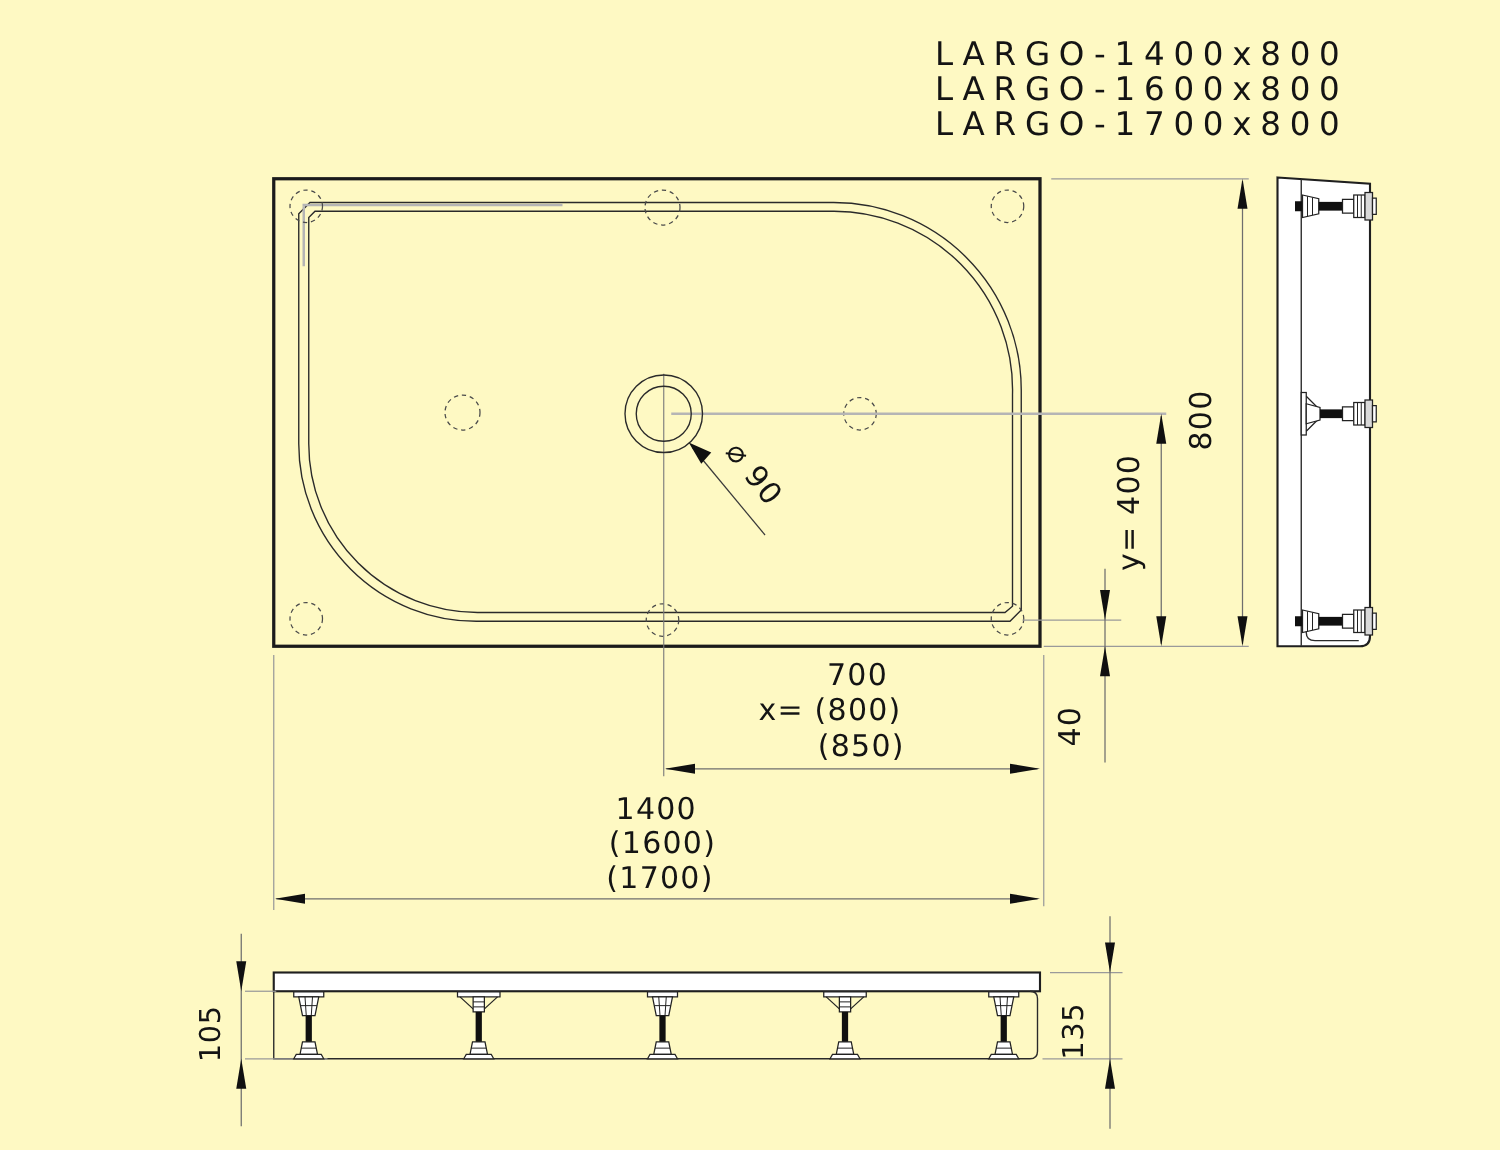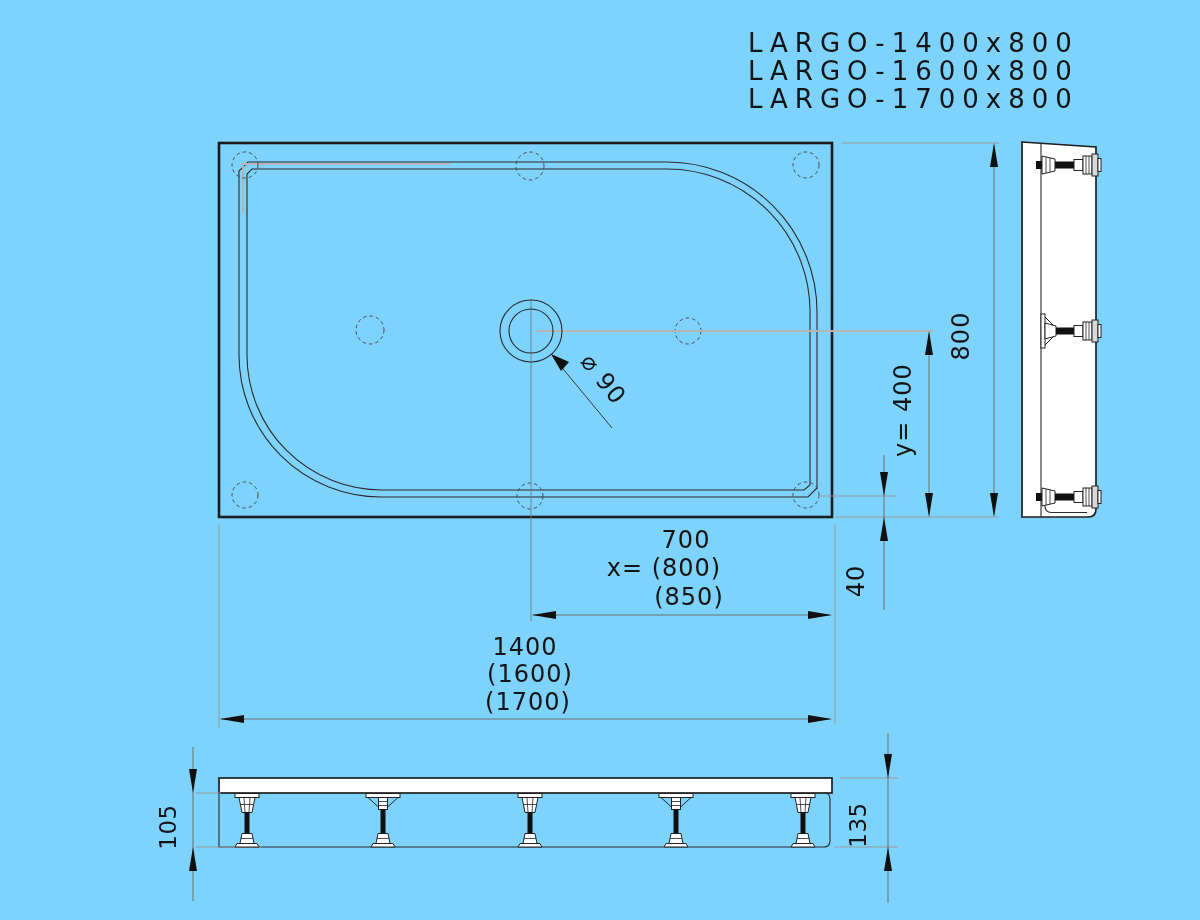--- a/index.html
+++ b/index.html
@@ -1,16 +1,16 @@
 <!DOCTYPE html>
 <html><head>
 <meta charset="utf-8">
 <style>
   html,body{margin:0;padding:0;background:#ffffff;}
-  .sheet{position:relative;width:1200px;height:920px;background:#7dd3fc;overflow:hidden;
+  .sheet{position:relative;width:1200px;height:920px;background:#fef9c3;overflow:hidden;
          font-family:"DejaVu Sans", sans-serif;}
   svg{display:block;}
   text{fill:#141414;}
   .title-line{font-size:26px;letter-spacing:7px;font-weight:500;}
   .dim-text{font-size:24px;letter-spacing:1px;}
   .dim-text-sm{font-size:23px;letter-spacing:0.5px;}
   .outline-bold{fill:none;stroke:#1b1b1b;stroke-width:2.6;}
   .outline-med{fill:#ffffff;stroke:#1f1f1f;stroke-width:1.7;}
   .outline-thin{fill:none;stroke:#2a2a2a;stroke-width:1.1;}
   .dimline{stroke:#6e6e6e;stroke-width:1;fill:none;}

